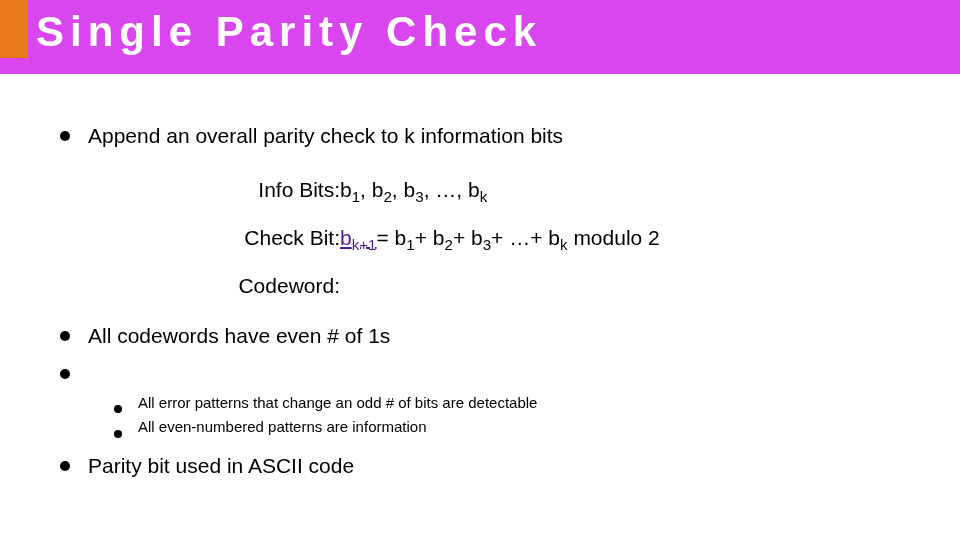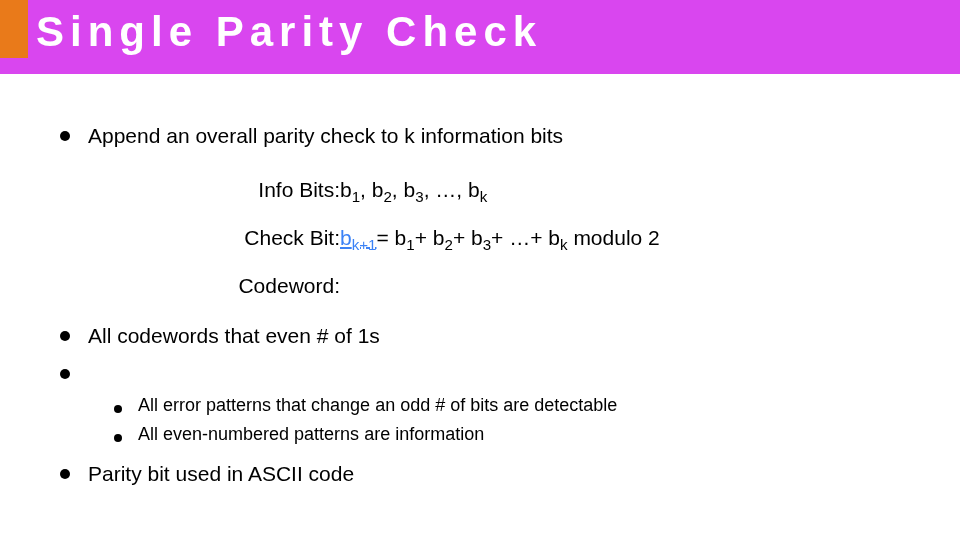--- a/index.html
+++ b/index.html
@@ -4,28 +4,28 @@
 <style>
   * { margin: 0; padding: 0; box-sizing: border-box; }
   html, body { width: 960px; height: 540px; background: #fff; font-family: Arial, Helvetica, sans-serif; color: #000; }
   .slide { width: 960px; height: 540px; position: relative; }
   .title-bar { position: relative; height: 74px; background: #d946ef; }
   .title-accent { position: absolute; left: 0; top: 0; width: 28px; height: 58px; background: #e97a1a; }
   .title-text { position: absolute; left: 36px; top: 8px; font-size: 42px; font-weight: 700; letter-spacing: 6px; color: #fff; font-family: "Arial Black", Arial, sans-serif; }
   .content { padding: 38px 50px 0 60px; font-size: 21px; line-height: 1.35; }
   .b1 { display: flex; align-items: flex-start; margin-top: 10px; }
   .b1 .dot { width: 10px; height: 10px; border-radius: 50%; background: #000; margin-top: 9px; margin-right: 18px; flex-shrink: 0; }
-  .b2 { display: flex; align-items: center; margin-left: 54px; margin-top: 4px; font-size: 18px; }
+  .b2 { display: flex; align-items: flex-end; margin-left: 54px; margin-top: 4px; font-size: 15px; }
   .b2 .dot { width: 8px; height: 8px; border-radius: 50%; background: #000; margin-top: 8px; margin-right: 16px; flex-shrink: 0; }
   .defs { margin: 26px 0 22px 0; }
   .def-row { display: flex; margin-top: 16px; }
   .def-label { width: 280px; text-align: right; }
   .def-val { flex: 1; }
   sub { font-size: 0.72em; vertical-align: sub; }
-  .red { color: #3b82f6; text-decoration: underline; }
+  .red { color: #4c1d95; text-decoration: underline; }
   .gap-top { margin-top: 14px; }
 </style>
 </head>
 <body>
 
 <div class="slide">
   <div class="title-bar">
     <div class="title-accent"></div>
     <div class="title-text">Single Parity Check</div>
   </div>
@@ -54,21 +54,21 @@
       </div>
 
       <div class="def-row">
         <div class="def-label">Codeword:</div>
       </div>
 
     </div>
 
     <div class="b1">
       <span class="dot"></span>
-      <span>All codewords that even # of 1s</span>
+      <span>All codewords have even # of 1s</span>
     </div>
 
     <div class="b1">
       <span class="dot"></span>
     </div>
 
     <div class="b2 gap-top">
       <span class="dot"></span>
       <span>All error patterns that change an odd # of bits are detectable</span>
     </div>

